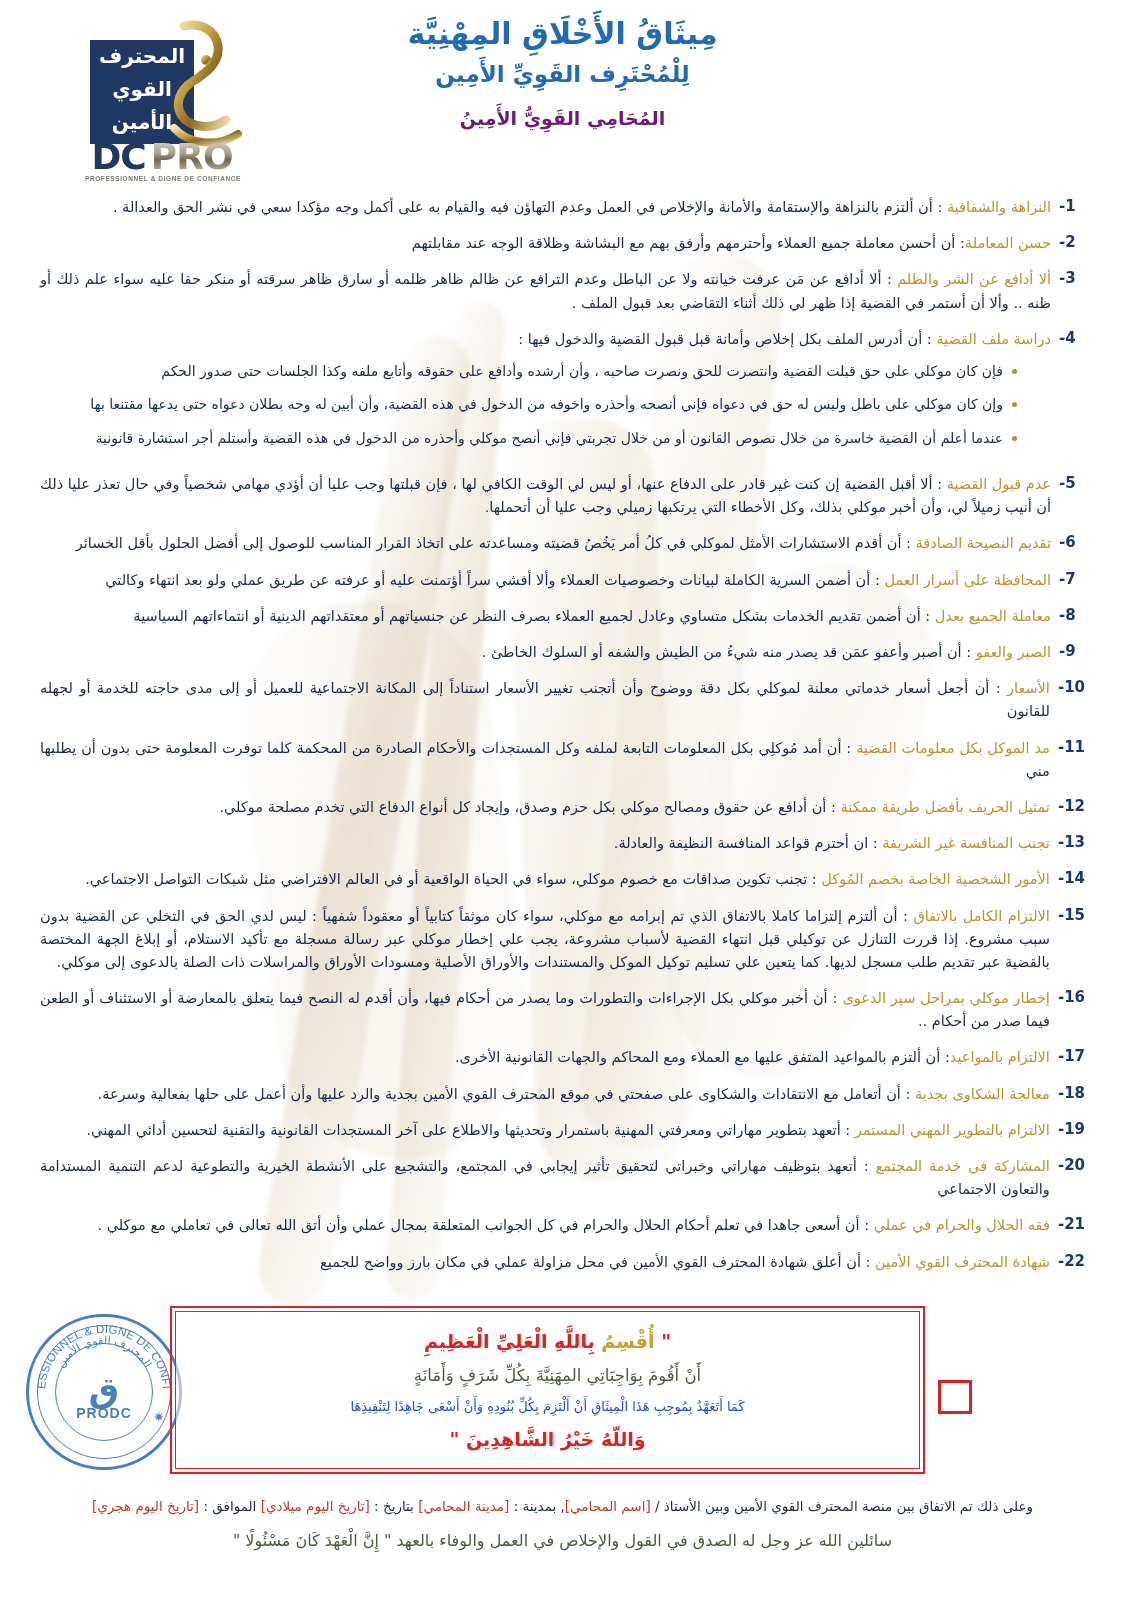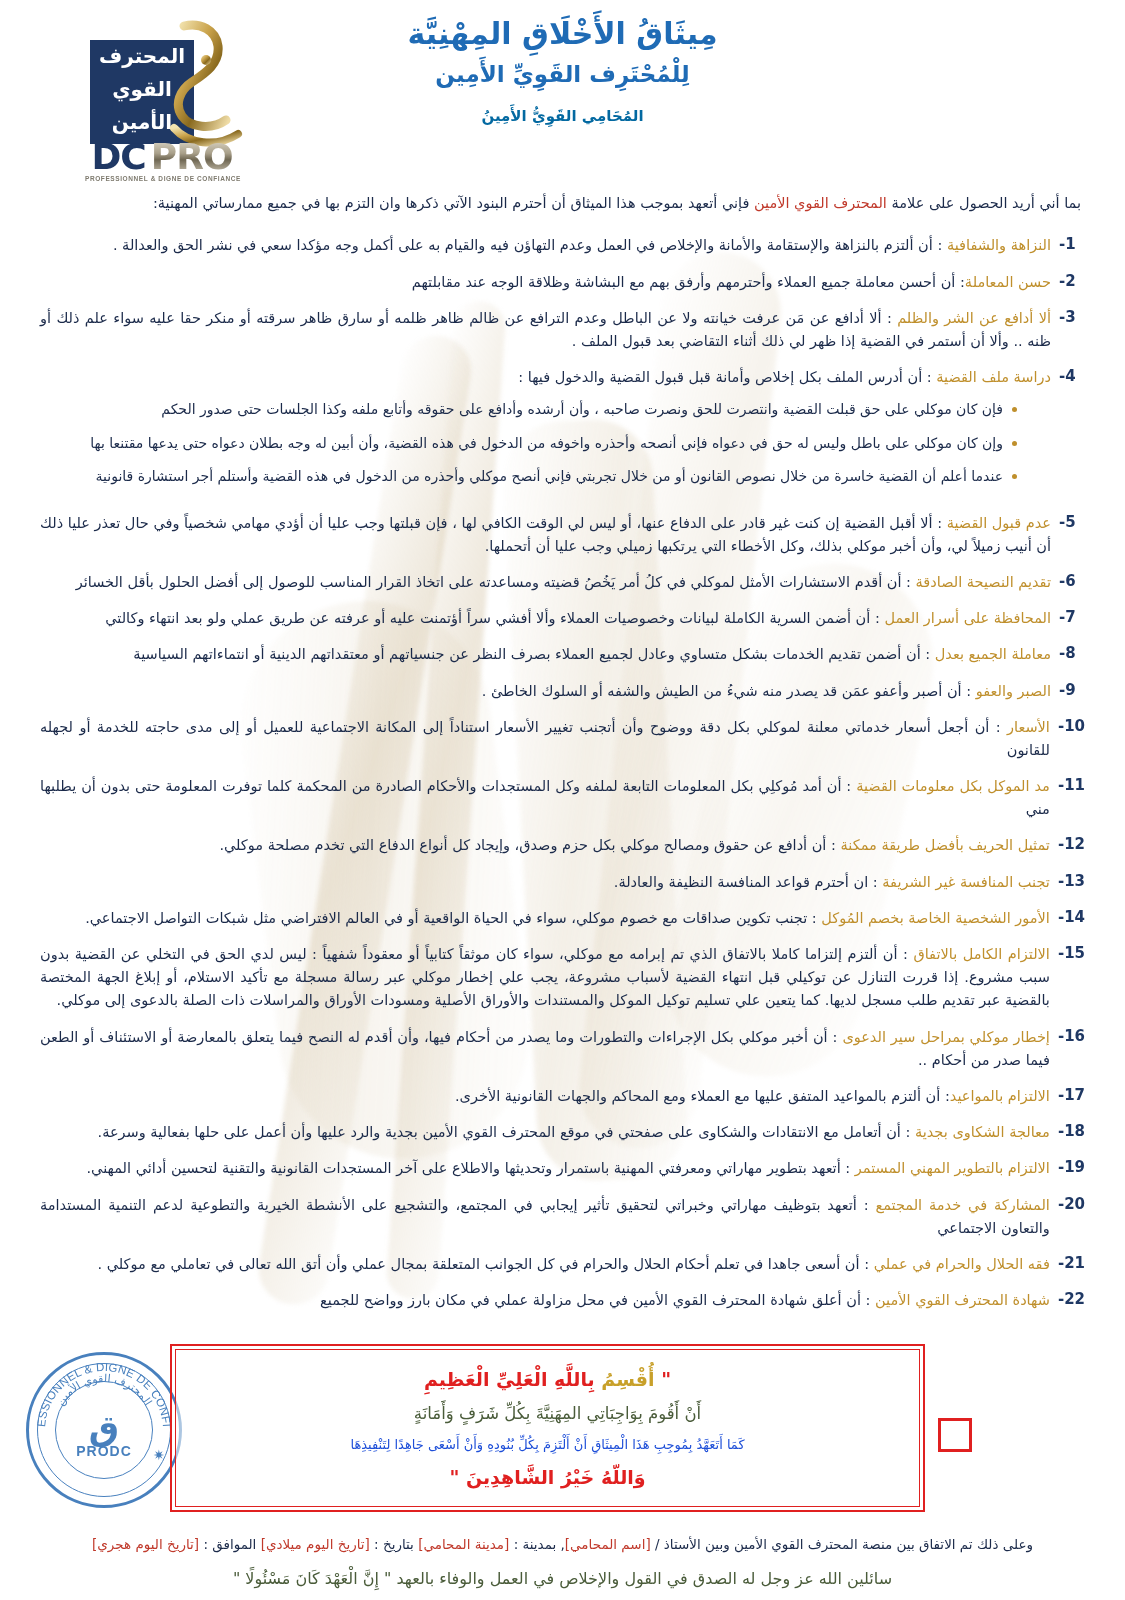--- a/index.html
+++ b/index.html
@@ -58,21 +58,21 @@
   }
   .logo-tag{
     position:absolute;left:30px;top:163px;width:190px;text-align:center;
     font-size:6.5px;letter-spacing:.6px;color:#7e7a6e;font-weight:bold;
     font-family:"Liberation Sans",sans-serif;direction:ltr;
   }
 
   .titles{padding-top:14px;text-align:center;}
   .t1{font-size:30px;font-weight:bold;color:#1f6bb5;letter-spacing:0;line-height:1.35;}
   .t2{font-size:23px;font-weight:bold;color:#1f6bb5;line-height:1.5;margin-top:2px;}
-  .t3{font-size:15px;font-weight:bold;color:#0369a1;margin-top:16px;}
+  .t3{font-size:19px;font-weight:bold;color:#701a75;margin-top:16px;}
 
   
   .intro{
     position:relative;z-index:3;
     margin:16px 44px 0 44px;
     font-size:14.5px;line-height:1.55;text-align:justify;color:#1b2a4a;
   }
   .intro .hl{color:#c0392b;}
 
   
@@ -193,23 +193,20 @@
       <div class="logo-tag">PROFESSIONNEL &amp; DIGNE DE CONFIANCE</div>
     </div>
 
     <div class="titles">
       <div class="t1">مِيثَاقُ الأَخْلَاقِ المِهْنِيَّة</div>
       <div class="t2">لِلْمُحْتَرِف القَوِيِّ الأَمِين</div>
       <div class="t3">المُحَامِي القَوِيُّ الأَمِينُ</div>
     </div>
   </div>
 
-  <p class="intro">
-    <span>بما أني أريد الحصول على علامة </span><span class="hl">المحترف القوي الأمين</span><span> فإني أتعهد بموجب هذا الميثاق أن أحترم البنود  الآتي ذكرها وان التزم بها في جميع ممارساتي المهنية:</span>
-  </p>
 
   <div class="list">
 
     <div class="item">
       <div class="num">1-</div>
       <div class="body">
         <span class="lbl">النزاهة والشفافية</span><span> : أن ألتزم بالنزاهة والإستقامة والأمانة والإخلاص في العمل وعدم التهاؤن فيه والقيام به على أكمل وجه مؤكدا سعي  في نشر الحق والعدالة .</span>
       </div>
     </div>
 

